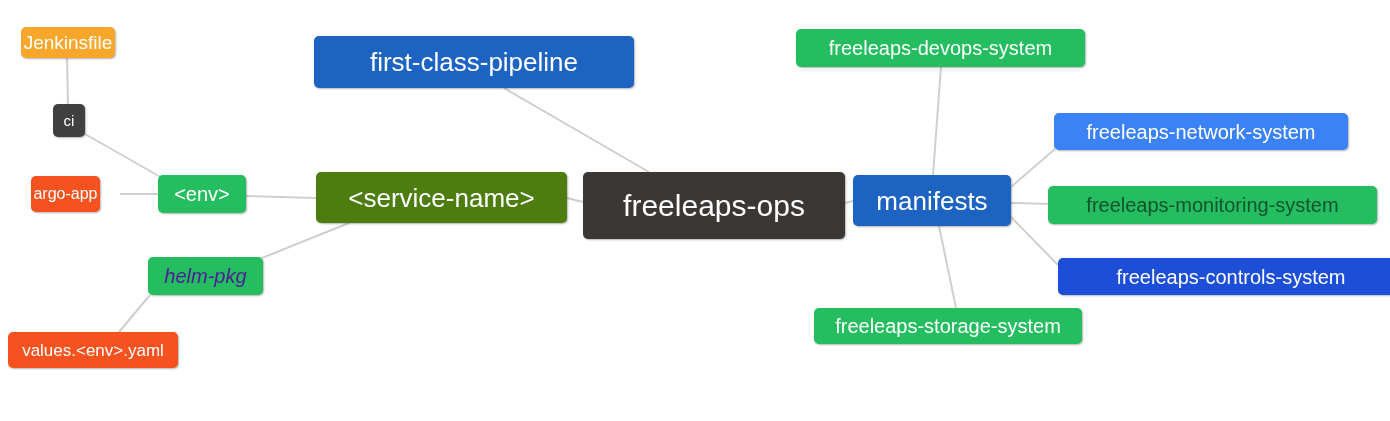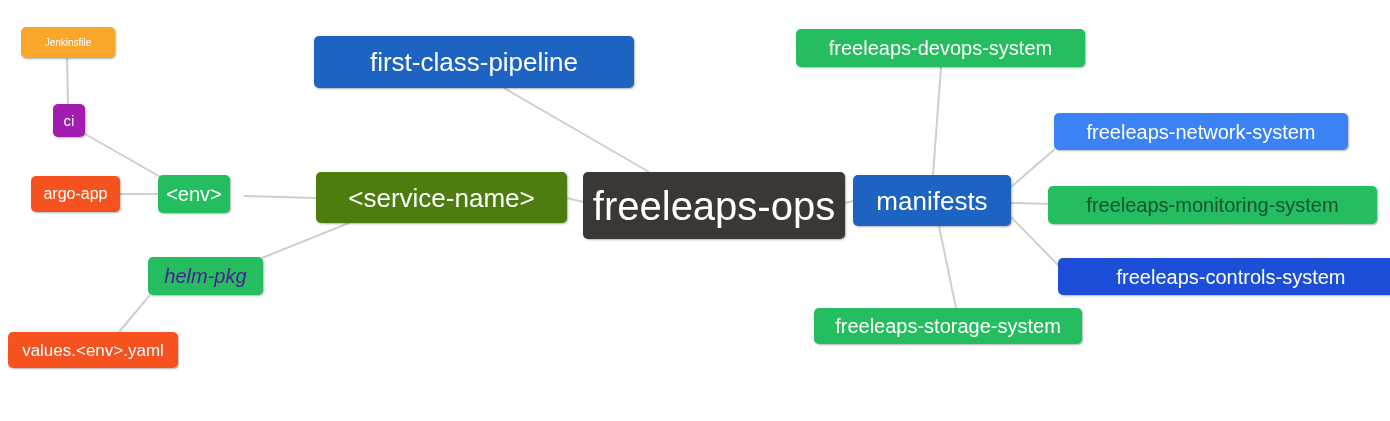--- a/index.html
+++ b/index.html
@@ -55,37 +55,37 @@
     <line class="edge" x1="504" y1="88" x2="649" y2="172" stroke="#cfcfcf"></line>
     <line class="edge" x1="567" y1="198" x2="583" y2="202" stroke="#cfcfcf"></line>
     <line class="edge" x1="845" y1="203" x2="853" y2="201" stroke="#cfcfcf"></line>
     <line class="edge" x1="933" y1="175" x2="941" y2="67" stroke="#cfcfcf"></line>
     <line class="edge" x1="1011" y1="187" x2="1055" y2="149" stroke="#cfcfcf"></line>
     <line class="edge" x1="1011" y1="203" x2="1052" y2="204" stroke="#cfcfcf"></line>
     <line class="edge" x1="1011" y1="217" x2="1058" y2="265" stroke="#cfcfcf"></line>
     <line class="edge" x1="939" y1="226" x2="956" y2="308" stroke="#cfcfcf"></line>
   </svg>
 
-  <div class="node" style="left: 21px; top: 27px; width: 94px; height: 31px; font-size: 10px; background: rgb(249, 167, 43); color: rgb(255, 255, 255);">Jenkinsfile</div>
+  <div class="node" style="left: 21px; top: 27px; width: 94px; height: 31px; font-size: 19px; background: rgb(249, 167, 43); color: rgb(255, 255, 255);">Jenkinsfile</div>
 
-  <div class="node" style="left: 53px; top: 104px; width: 32px; height: 33px; font-size: 15px; background: #a21caf; color: rgb(255, 255, 255);">ci</div>
+  <div class="node" style="left: 53px; top: 104px; width: 32px; height: 33px; font-size: 15px; background: #404040; color: rgb(255, 255, 255);">ci</div>
 
-  <div class="node" style="left: 31px; top: 176px; width: 89px; height: 36px; font-size: 16px; background: rgb(245, 82, 31); color: rgb(255, 255, 255);">argo-app</div>
+  <div class="node" style="left: 31px; top: 176px; width: 69px; height: 36px; font-size: 16px; background: rgb(245, 82, 31); color: rgb(255, 255, 255);">argo-app</div>
 
-  <div class="node" style="left: 158px; top: 175px; width: 72px; height: 38px; font-size: 20px; background: rgb(36, 189, 95); color: rgb(255, 255, 255);">&lt;env&gt;</div>
+  <div class="node" style="left: 158px; top: 175px; width: 88px; height: 38px; font-size: 20px; background: rgb(36, 189, 95); color: rgb(255, 255, 255);">&lt;env&gt;</div>
 
   <div class="node" style="left: 148px; top: 257px; width: 115px; height: 38px; font-size: 20px; background: rgb(36, 189, 95); color: #4c1d95; font-style: italic;">helm-pkg</div>
 
   <div class="node" style="left: 8px; top: 332px; width: 170px; height: 36px; font-size: 17px; background: rgb(245, 82, 31); color: rgb(255, 255, 255);">values.&lt;env&gt;.yaml</div>
 
   <div class="node" style="left: 314px; top: 36px; width: 320px; height: 52px; font-size: 26px; background: rgb(29, 99, 193); color: rgb(255, 255, 255);">first-class-pipeline</div>
 
   <div class="node" style="left: 316px; top: 172px; width: 251px; height: 51px; font-size: 26px; background: #4d7c0f; color: rgb(255, 255, 255);">&lt;service-name&gt;</div>
 
-  <div class="node" style="left: 583px; top: 172px; width: 262px; height: 67px; font-size: 40px; background: rgb(58, 55, 53); color: rgb(255, 255, 255);">freeleaps-ops</div>
+  <div class="node" style="left: 583px; top: 172px; width: 262px; height: 67px; font-size: 30px; background: rgb(58, 55, 53); color: rgb(255, 255, 255);">freeleaps-ops</div>
 
   <div class="node" style="left: 853px; top: 175px; width: 158px; height: 51px; font-size: 26px; background: rgb(29, 99, 193); color: rgb(255, 255, 255);">manifests</div>
 
   <div class="node" style="left: 796px; top: 29px; width: 289px; height: 38px; font-size: 20px; background: rgb(36, 189, 95); color: rgb(255, 255, 255);">freeleaps-devops-system</div>
 
   <div class="node" style="left: 1054px; top: 113px; width: 294px; height: 37px; font-size: 20px; background: #3b82f6; color: rgb(255, 255, 255);">freeleaps-network-system</div>
 
   <div class="node" style="left: 1048px; top: 186px; width: 329px; height: 38px; font-size: 20px; background: rgb(36, 189, 95); color: #14532d;">freeleaps-monitoring-system</div>
 
   <div class="node" style="left: 1058px; top: 258px; width: 346px; height: 37px; font-size: 20px; background: #1d4ed8; color: rgb(255, 255, 255);">freeleaps-controls-system</div>

